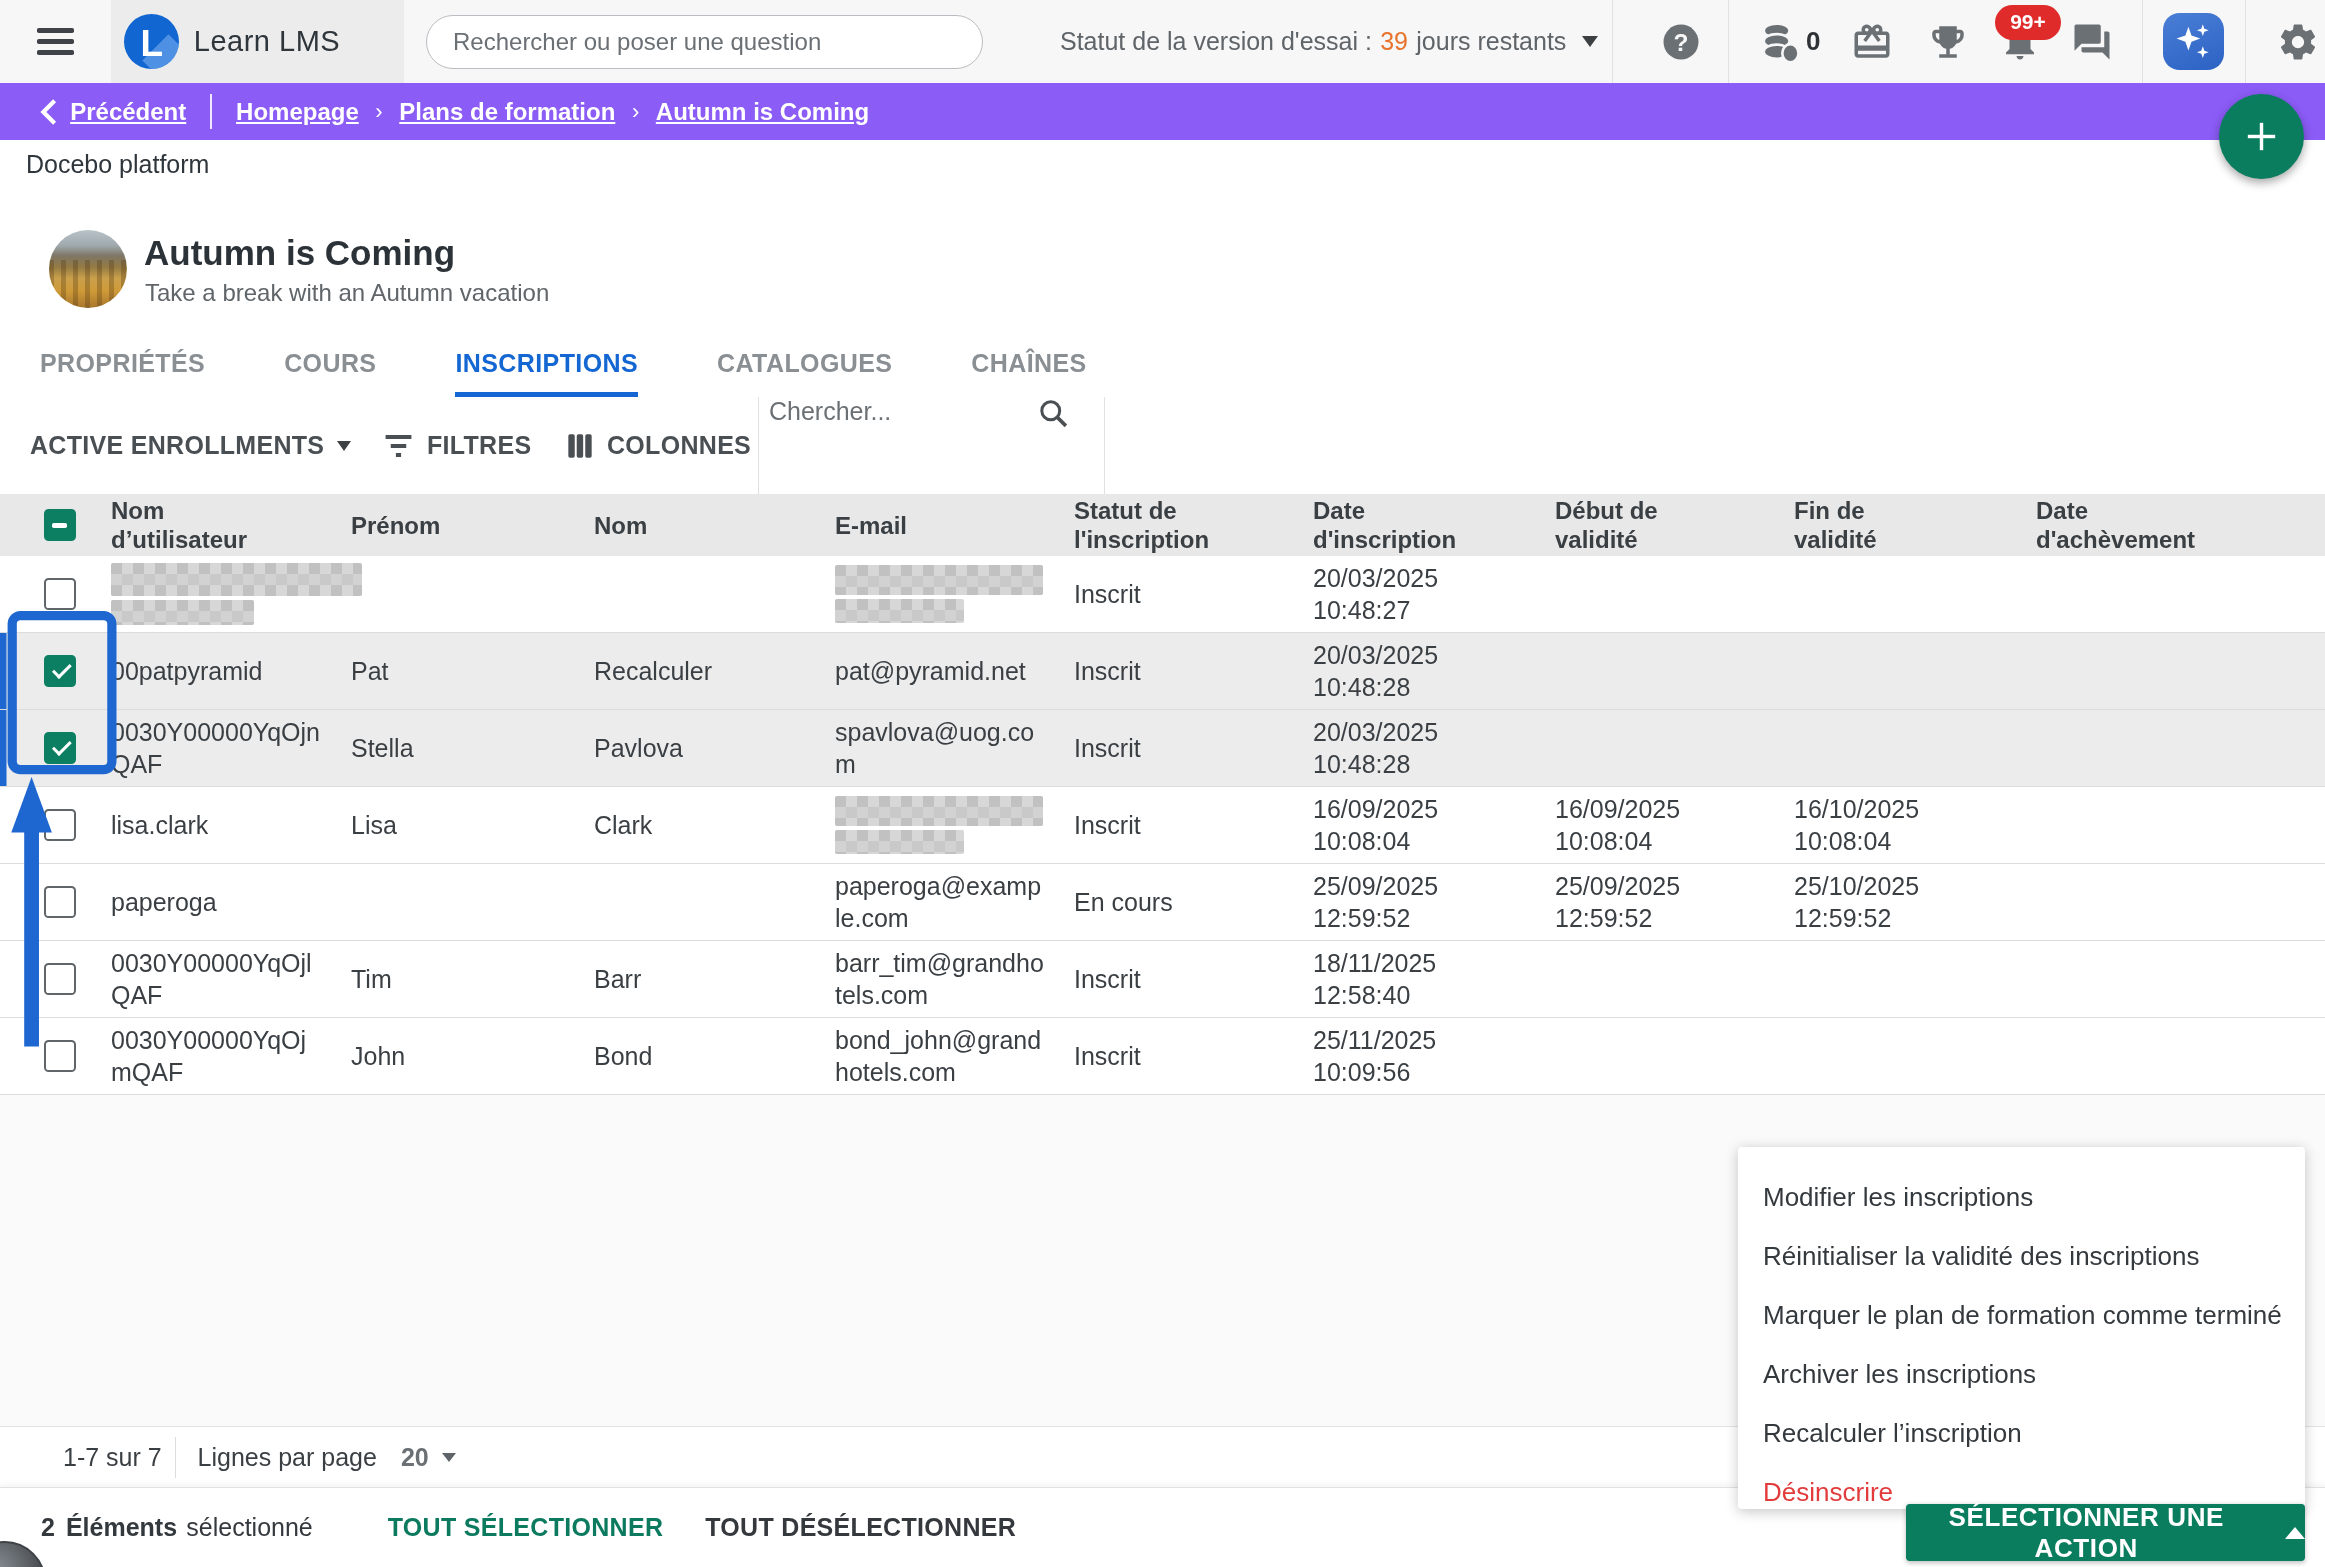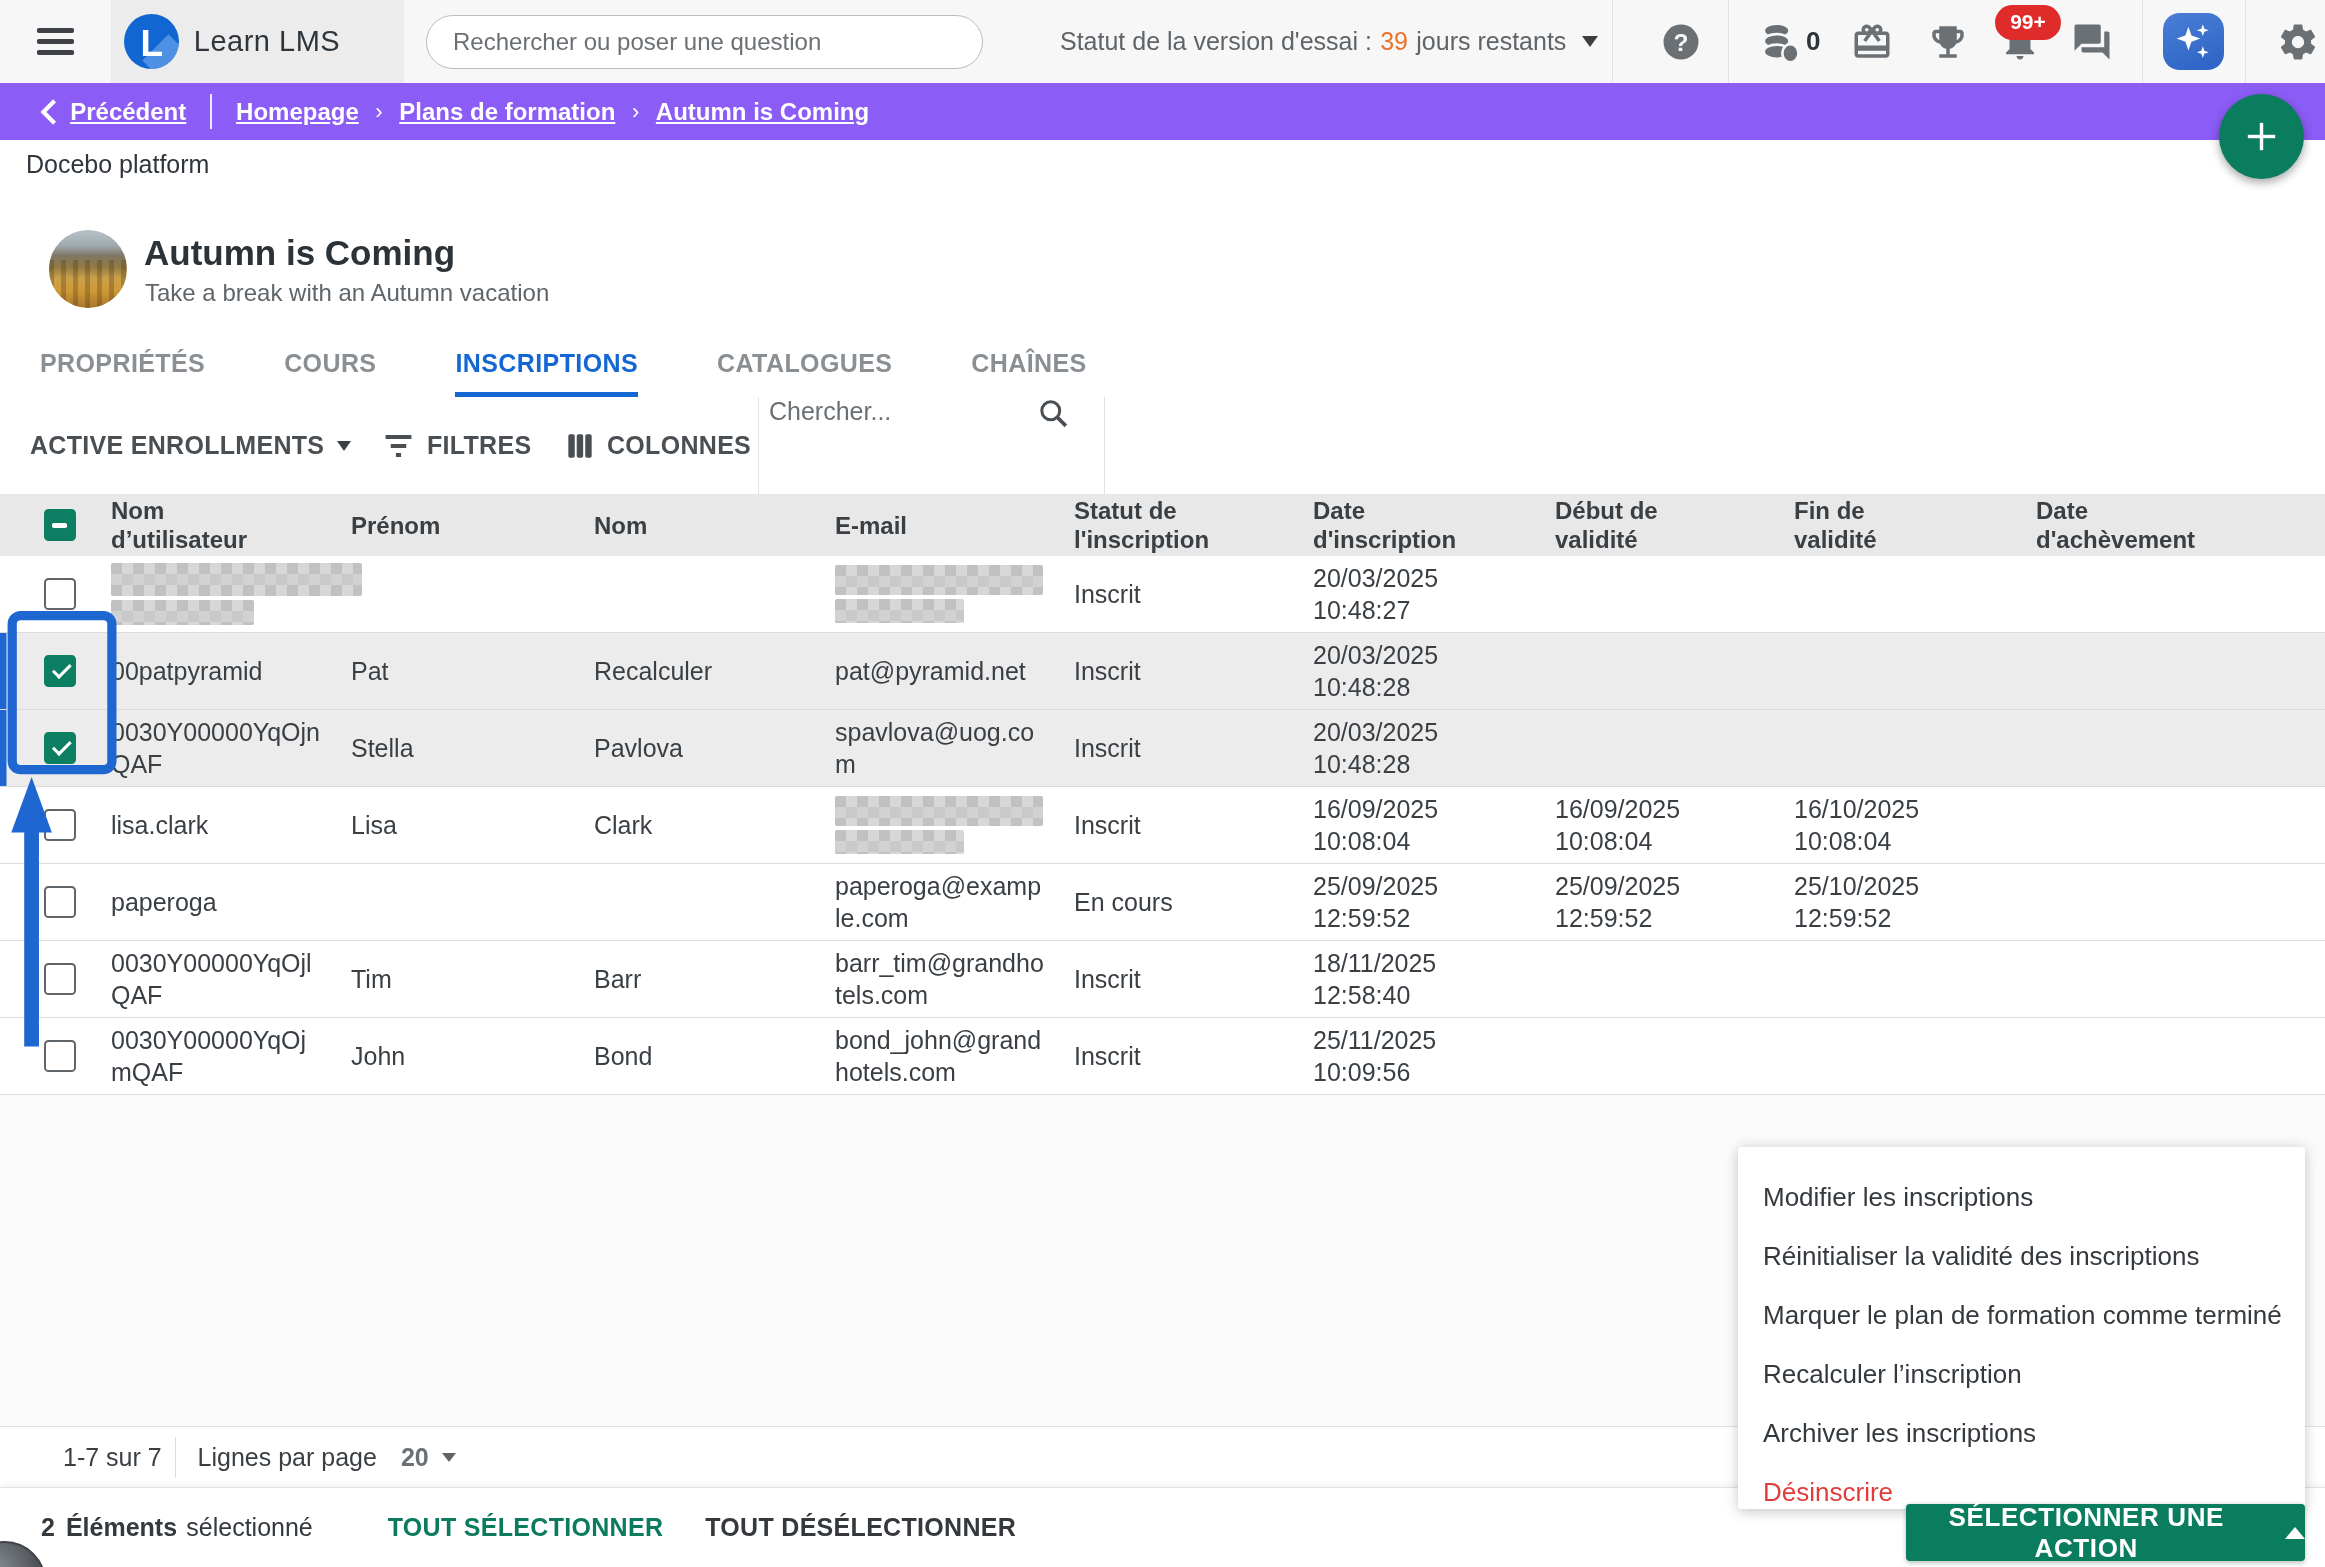--- a/index.html
+++ b/index.html
@@ -417,22 +417,22 @@
   </div>
     </div>
 </div>
 
 <div class="lower-band"></div>
 
 <div class="menu-card" id="menu">
     <div class="menu-item">Modifier les inscriptions</div>
     <div class="menu-item">Réinitialiser la validité des inscriptions</div>
     <div class="menu-item">Marquer le plan de formation comme terminé</div>
+    <div class="menu-item">Archiver les inscriptions</div>
     <div class="menu-item">Recalculer l’inscription</div>
-    <div class="menu-item">Archiver les inscriptions</div>
     <div class="menu-item danger">Désinscrire</div>
   </div>
 
 <div class="pag-bar">
   <span style="margin-left:63px">1-7 sur 7</span>
   <span class="pag-div"></span>
   <span>Lignes par page</span>
   <span class="pag-val">20</span>
   <i class="caret-sm"></i>
 </div>

